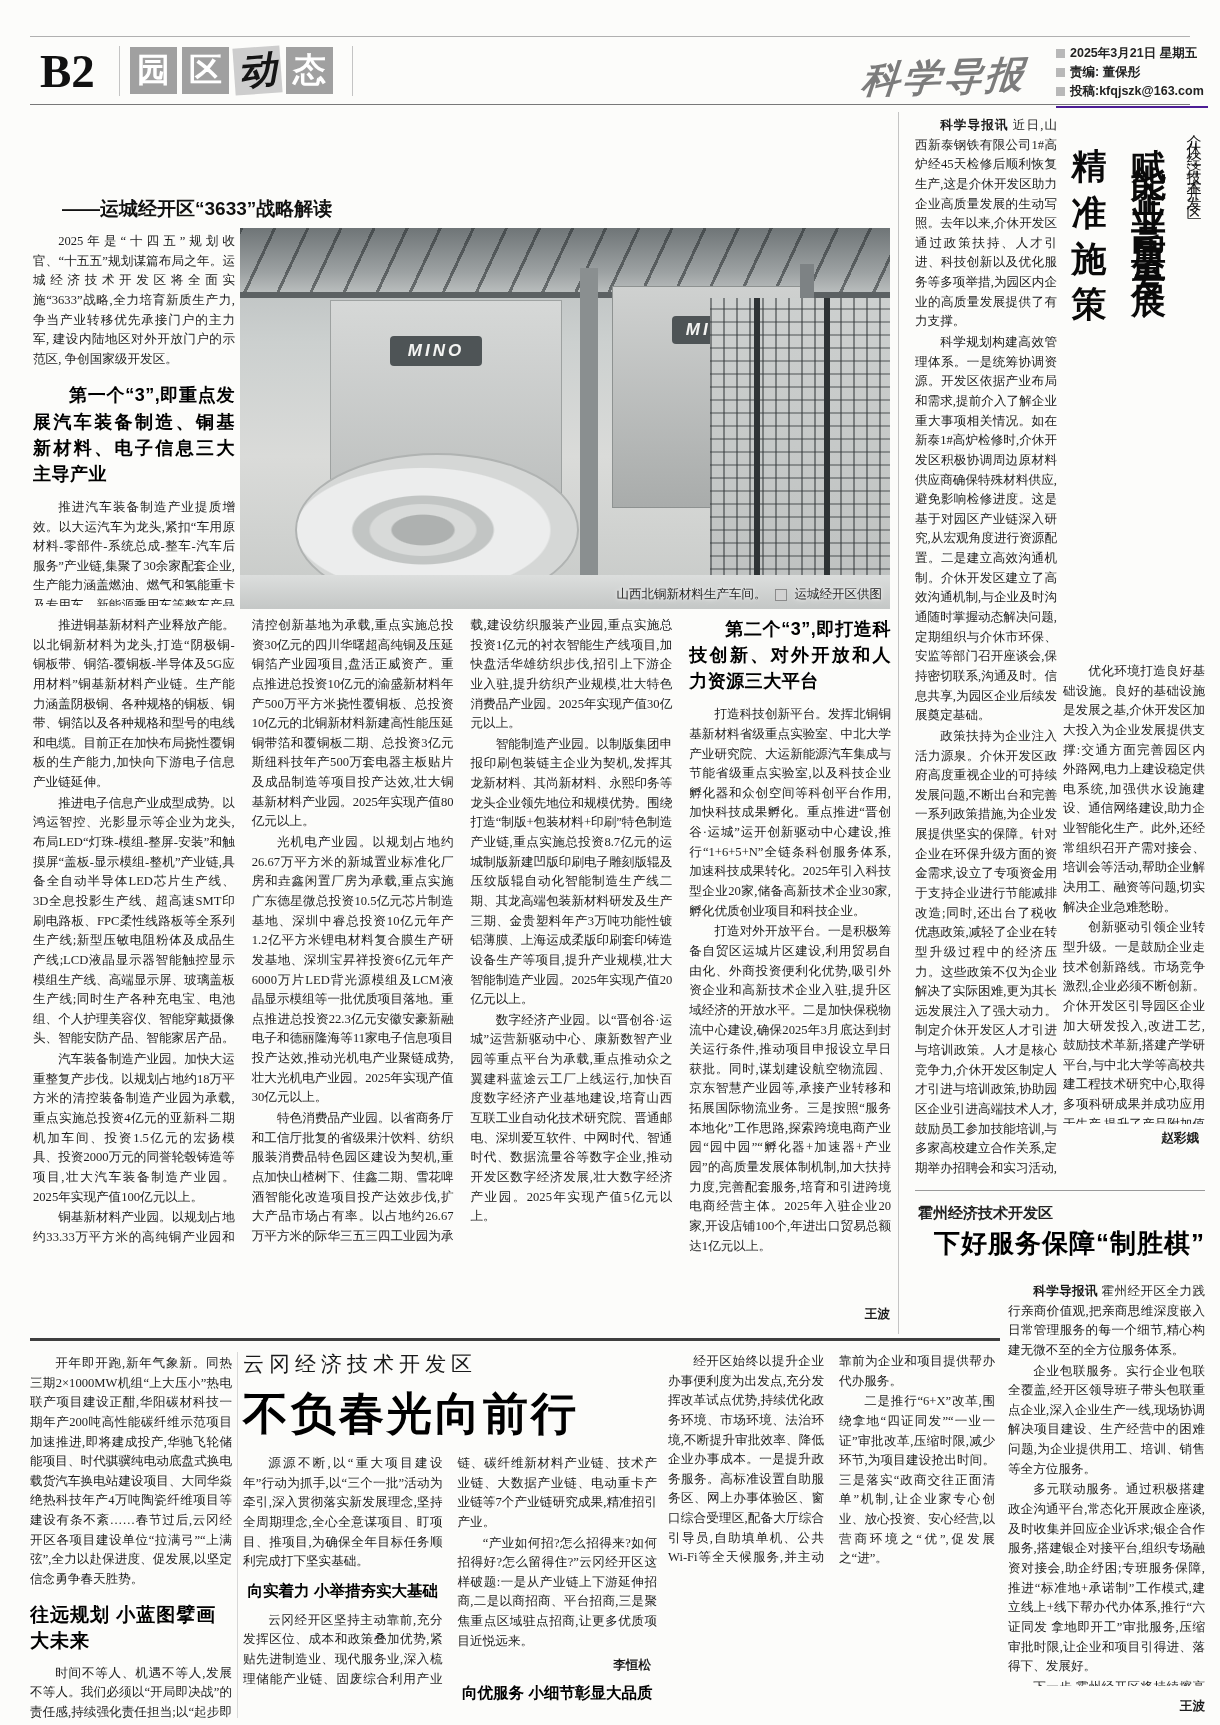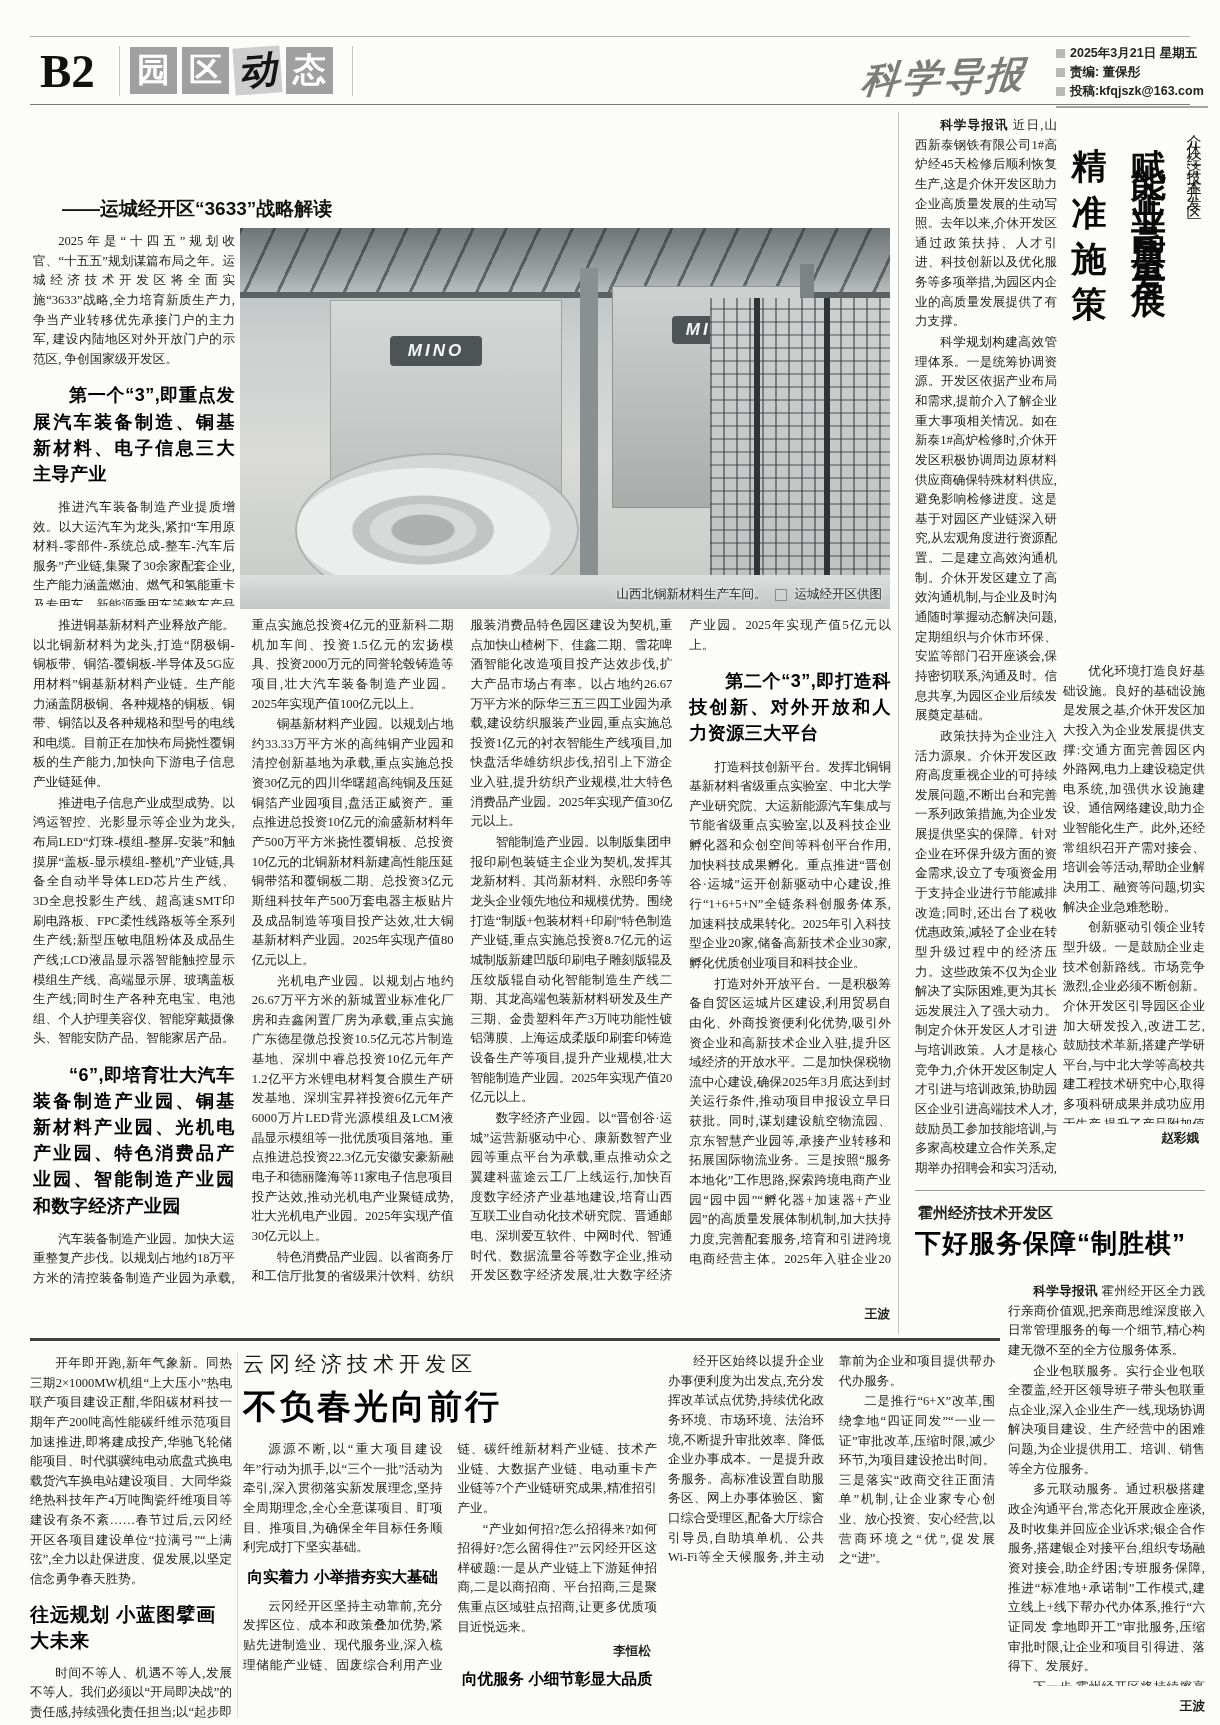--- a/index.html
+++ b/index.html
@@ -11,41 +11,41 @@
   
   .pageno{font-family:"Liberation Serif",serif;font-weight:800;font-size:47px;color:#111;}
   .secboxes{display:flex;gap:5px;}
   .secbox{width:47px;height:47px;background:#a0a0a0;color:#fff;display:flex;align-items:center;
           justify-content:center;font-family:"Liberation Sans",sans-serif;font-weight:900;font-size:33px;}
   .secbox.light{background:#cdcdcd;color:#141414;font-family:"DejaVu Serif",serif;font-style:italic;
           font-size:38px;transform:rotate(-4deg);}
   .masthead{font-family:"DejaVu Serif",serif;font-style:italic;font-weight:bold;color:#7c7c7c;
           font-size:38px;letter-spacing:3px;transform:skewX(-7deg) rotate(-2deg);white-space:nowrap;}
   .hinfo{font-family:"Liberation Sans",sans-serif;font-size:12.5px;font-weight:600;color:#222;
-         border-bottom:2px solid #a3a3a3;padding-bottom:5px;width:152px;}
+         border-bottom:2px solid #4c1d95;padding-bottom:5px;width:152px;}
   .hinfo .row{display:flex;align-items:center;gap:5px;line-height:19px;white-space:nowrap;}
   .sq{display:inline-block;width:9px;height:9px;background:#b8b8b8;flex:0 0 9px;}
   
   .para{font-size:12.6px;line-height:1.56;text-align:justify;text-indent:2em;margin:0 0 1px 0;}
   .lede b,.leadin{font-weight:bold;}
   .sechead{font-family:"Liberation Sans",sans-serif;font-weight:bold;font-size:18px;line-height:1.45;
            text-indent:2em;text-align:justify;margin:13px 0 11px 0;letter-spacing:.5px;color:#000;}
   .subhead{font-family:"Liberation Sans",sans-serif;font-weight:bold;font-size:15.5px;margin:9px 0;
            text-align:center;color:#000;}
   .byline{font-weight:bold;text-align:right;font-size:12.6px;margin-top:6px;padding-right:6px;}
   .clip{overflow:hidden;}
   .headline{font-family:"Liberation Sans",sans-serif;font-weight:900;font-size:53px;letter-spacing:1px;
             color:#000;white-space:nowrap;}
   .subheadline{font-family:"Liberation Sans",sans-serif;font-weight:600;font-size:19px;color:#111;}
   .subhead-lg{font-family:"Liberation Sans",sans-serif;font-weight:bold;font-size:19px;margin:12px 0 10px;
             letter-spacing:1px;color:#000;}
   .kicker{font-family:"Liberation Sans",sans-serif;font-size:15px;font-weight:600;color:#222;}
   .kicker-lg{font-family:"Liberation Sans",sans-serif;font-size:21px;font-weight:500;letter-spacing:5px;color:#1a1a1a;}
   .headline-md{font-family:"Liberation Sans",sans-serif;font-weight:900;font-size:26px;letter-spacing:1px;color:#000;}
-  .headline-lg{font-family:"Liberation Sans",sans-serif;font-weight:900;font-size:34px;letter-spacing:3px;color:#000;margin-top:6px;}
+  .headline-lg{font-family:"Liberation Sans",sans-serif;font-weight:900;font-size:45px;letter-spacing:3px;color:#000;margin-top:6px;}
   .cols4{column-count:4;column-gap:17px;}
   .cols2{column-count:2;column-gap:15px;}
   
   .vhblock{height:542px;display:flex;flex-direction:row;justify-content:space-between;padding:4px 2px 0 2px;}
   .vbig{writing-mode:vertical-rl;font-family:"DejaVu Serif",serif;font-weight:800;font-size:35px;color:#0a0a0a;}
   .vbig.sp1{letter-spacing:46px;}
   .vbig.sp2{letter-spacing:17px;}
   .vkicker{writing-mode:vertical-rl;font-family:"Liberation Sans",sans-serif;font-size:15px;
            letter-spacing:9px;color:#111;padding-top:2px;}
   
@@ -137,21 +137,20 @@
     <div class="caption">
       <span>山西北铜新材料生产车间。</span>
       <span class="capsq"></span>
       <span>运城经开区供图</span>
     </div>
   </div>
 
   <div class="abs clip cols4" style="left:33px;top:616px;width:858px;height:676px;">
       <div class="para">推进铜基新材料产业释放产能。以北铜新材料为龙头,打造“阴极铜-铜板带、铜箔-覆铜板-半导体及5G应用材料”铜基新材料产业链。生产能力涵盖阴极铜、各种规格的铜板、铜带、铜箔以及各种规格和型号的电线和电缆。目前正在加快布局挠性覆铜板的生产能力,加快向下游电子信息产业链延伸。</div>
       <div class="para">推进电子信息产业成型成势。以鸿运智控、光影显示等企业为龙头,布局LED“灯珠-模组-整屏-安装”和触摸屏“盖板-显示模组-整机”产业链,具备全自动半导体LED芯片生产线、3D全息投影生产线、超高速SMT印刷电路板、FPC柔性线路板等全系列生产线;新型压敏电阻粉体及成品生产线;LCD液晶显示器智能触控显示模组生产线、高端显示屏、玻璃盖板生产线;同时生产各种充电宝、电池组、个人护理美容仪、智能穿戴摄像头、智能安防产品、智能家居产品。</div>
-      <div class="sechead">“6”,即培育壮大汽车装备制造产业园、铜基新材料产业园、光机电产业园、特色消费品产业园、智能制造产业园和数字经济产业园</div>
       <div class="para">汽车装备制造产业园。加快大运重整复产步伐。以规划占地约18万平方米的清控装备制造产业园为承载,重点实施总投资4亿元的亚新科二期机加车间、投资1.5亿元的宏扬模具、投资2000万元的同誉轮毂铸造等项目,壮大汽车装备制造产业园。2025年实现产值100亿元以上。</div>
       <div class="para">铜基新材料产业园。以规划占地约33.33万平方米的高纯铜产业园和清控创新基地为承载,重点实施总投资30亿元的四川华曙超高纯铜及压延铜箔产业园项目,盘活正威资产。重点推进总投资10亿元的渝盛新材料年产500万平方米挠性覆铜板、总投资10亿元的北铜新材料新建高性能压延铜带箔和覆铜板二期、总投资3亿元斯纽科技年产500万套电器主板贴片及成品制造等项目投产达效,壮大铜基新材料产业园。2025年实现产值80亿元以上。</div>
       <div class="para">光机电产业园。以规划占地约26.67万平方米的新城置业标准化厂房和垚鑫闲置厂房为承载,重点实施广东德星微总投资10.5亿元芯片制造基地、深圳中睿总投资10亿元年产1.2亿平方米锂电材料复合膜生产研发基地、深圳宝昇祥投资6亿元年产6000万片LED背光源模组及LCM液晶显示模组等一批优质项目落地。重点推进总投资22.3亿元安徽安豪新融电子和德丽隆海等11家电子信息项目投产达效,推动光机电产业聚链成势,壮大光机电产业园。2025年实现产值30亿元以上。</div>
       <div class="para">特色消费品产业园。以省商务厅和工信厅批复的省级果汁饮料、纺织服装消费品特色园区建设为契机,重点加快山楂树下、佳鑫二期、雪花啤酒智能化改造项目投产达效步伐,扩大产品市场占有率。以占地约26.67万平方米的际华三五三四工业园为承载,建设纺织服装产业园,重点实施总投资1亿元的衬衣智能生产线项目,加快盘活华雄纺织步伐,招引上下游企业入驻,提升纺织产业规模,壮大特色消费品产业园。2025年实现产值30亿元以上。</div>
       <div class="para">智能制造产业园。以制版集团申报印刷包装链主企业为契机,发挥其龙新材料、其尚新材料、永熙印务等龙头企业领先地位和规模优势。围绕打造“制版+包装材料+印刷”特色制造产业链,重点实施总投资8.7亿元的运城制版新建凹版印刷电子雕刻版辊及压纹版辊自动化智能制造生产线二期、其龙高端包装新材料研发及生产三期、金贵塑料年产3万吨功能性镀铝薄膜、上海运成柔版印刷套印铸造设备生产等项目,提升产业规模,壮大智能制造产业园。2025年实现产值20亿元以上。</div>
       <div class="para">数字经济产业园。以“晋创谷·运城”运营新驱动中心、康新数智产业园等重点平台为承载,重点推动众之翼建科蓝途云工厂上线运行,加快百度数字经济产业基地建设,培育山西互联工业自动化技术研究院、晋通邮电、深圳爱互软件、中网时代、智通时代、数据流量谷等数字企业,推动开发区数字经济发展,壮大数字经济产业园。2025年实现产值5亿元以上。</div>
       <div class="sechead">第二个“3”,即打造科技创新、对外开放和人力资源三大平台</div>
       <div class="para">打造科技创新平台。发挥北铜铜基新材料省级重点实验室、中北大学产业研究院、大运新能源汽车集成与节能省级重点实验室,以及科技企业孵化器和众创空间等科创平台作用,加快科技成果孵化。重点推进“晋创谷·运城”运开创新驱动中心建设,推行“1+6+5+N”全链条科创服务体系,加速科技成果转化。2025年引入科技型企业20家,储备高新技术企业30家,孵化优质创业项目和科技企业。</div>
       <div class="para">打造对外开放平台。一是积极筹备自贸区运城片区建设,利用贸易自由化、外商投资便利化优势,吸引外资企业和高新技术企业入驻,提升区域经济的开放水平。二是加快保税物流中心建设,确保2025年3月底达到封关运行条件,推动项目申报设立早日获批。同时,谋划建设航空物流园、京东智慧产业园等,承接产业转移和拓展国际物流业务。三是按照“服务本地化”工作思路,探索跨境电商产业园“园中园”“孵化器+加速器+产业园”的高质量发展体制机制,加大扶持力度,完善配套服务,培育和引进跨境电商经营主体。2025年入驻企业20家,开设店铺100个,年进出口贸易总额达1亿元以上。</div>
     </div>
@@ -174,21 +173,21 @@
     </div>
     <div class="clip" style="height:462px;">
         <div class="para">优化环境打造良好基础设施。良好的基础设施是发展之基,介休开发区加大投入为企业发展提供支撑:交通方面完善园区内外路网,电力上建设稳定供电系统,加强供水设施建设、通信网络建设,助力企业智能化生产。此外,还经常组织召开产需对接会、培训会等活动,帮助企业解决用工、融资等问题,切实解决企业急难愁盼。</div>
         <div class="para">创新驱动引领企业转型升级。一是鼓励企业走技术创新路线。市场竞争激烈,企业必须不断创新。介休开发区引导园区企业加大研发投入,改进工艺,鼓励技术革新,搭建产学研平台,与中北大学等高校共建工程技术研究中心,取得多项科研成果并成功应用于生产,提升了产品附加值和市场竞争力。二是推动绿色转型,要求园区企业严格执行环保标准,推进节能减排技术改造,园区走上了一条绿色低碳的循环发展之路。</div>
       </div>
     <div class="byline">赵彩娥</div>
   </div>
 
   <div class="hrule" style="left:915px;top:1190px;width:290px;background:#9a9a9a;"></div>
   <div class="abs kicker" style="left:918px;top:1204px;">霍州经济技术开发区</div>
-  <div class="abs headline-md" style="left:915px;top:1226px;width:290px;text-align:left;">下好服务保障“制胜棋”</div>
+  <div class="abs headline-md" style="left:915px;top:1226px;width:290px;text-align:right;">下好服务保障“制胜棋”</div>
   <div class="abs clip" style="left:1008px;top:1282px;width:197px;height:404px;">
     <div class="para"><b class="leadin">科学导报讯</b><span> 霍州经开区全力践行亲商价值观,把亲商思维深度嵌入日常管理服务的每一个细节,精心构建无微不至的全方位服务体系。</span></div>
     <div>
         <div class="para">企业包联服务。实行企业包联全覆盖,经开区领导班子带头包联重点企业,深入企业生产一线,现场协调解决项目建设、生产经营中的困难问题,为企业提供用工、培训、销售等全方位服务。</div>
         <div class="para">多元联动服务。通过积极搭建政企沟通平台,常态化开展政企座谈,及时收集并回应企业诉求;银企合作服务,搭建银企对接平台,组织专场融资对接会,助企纾困;专班服务保障,推进“标准地+承诺制”工作模式,建立线上+线下帮办代办体系,推行“六证同发 拿地即开工”审批服务,压缩审批时限,让企业和项目引得进、落得下、发展好。</div>
         <div class="para">下一步,霍州经开区将持续擦亮服务品牌,当好金牌“店小二”,以更优服务、更实举措护航园区企业发展壮大。</div>
       </div>
   </div>
   <div class="abs byline" style="left:1008px;top:1692px;width:197px;">王波</div>
 

